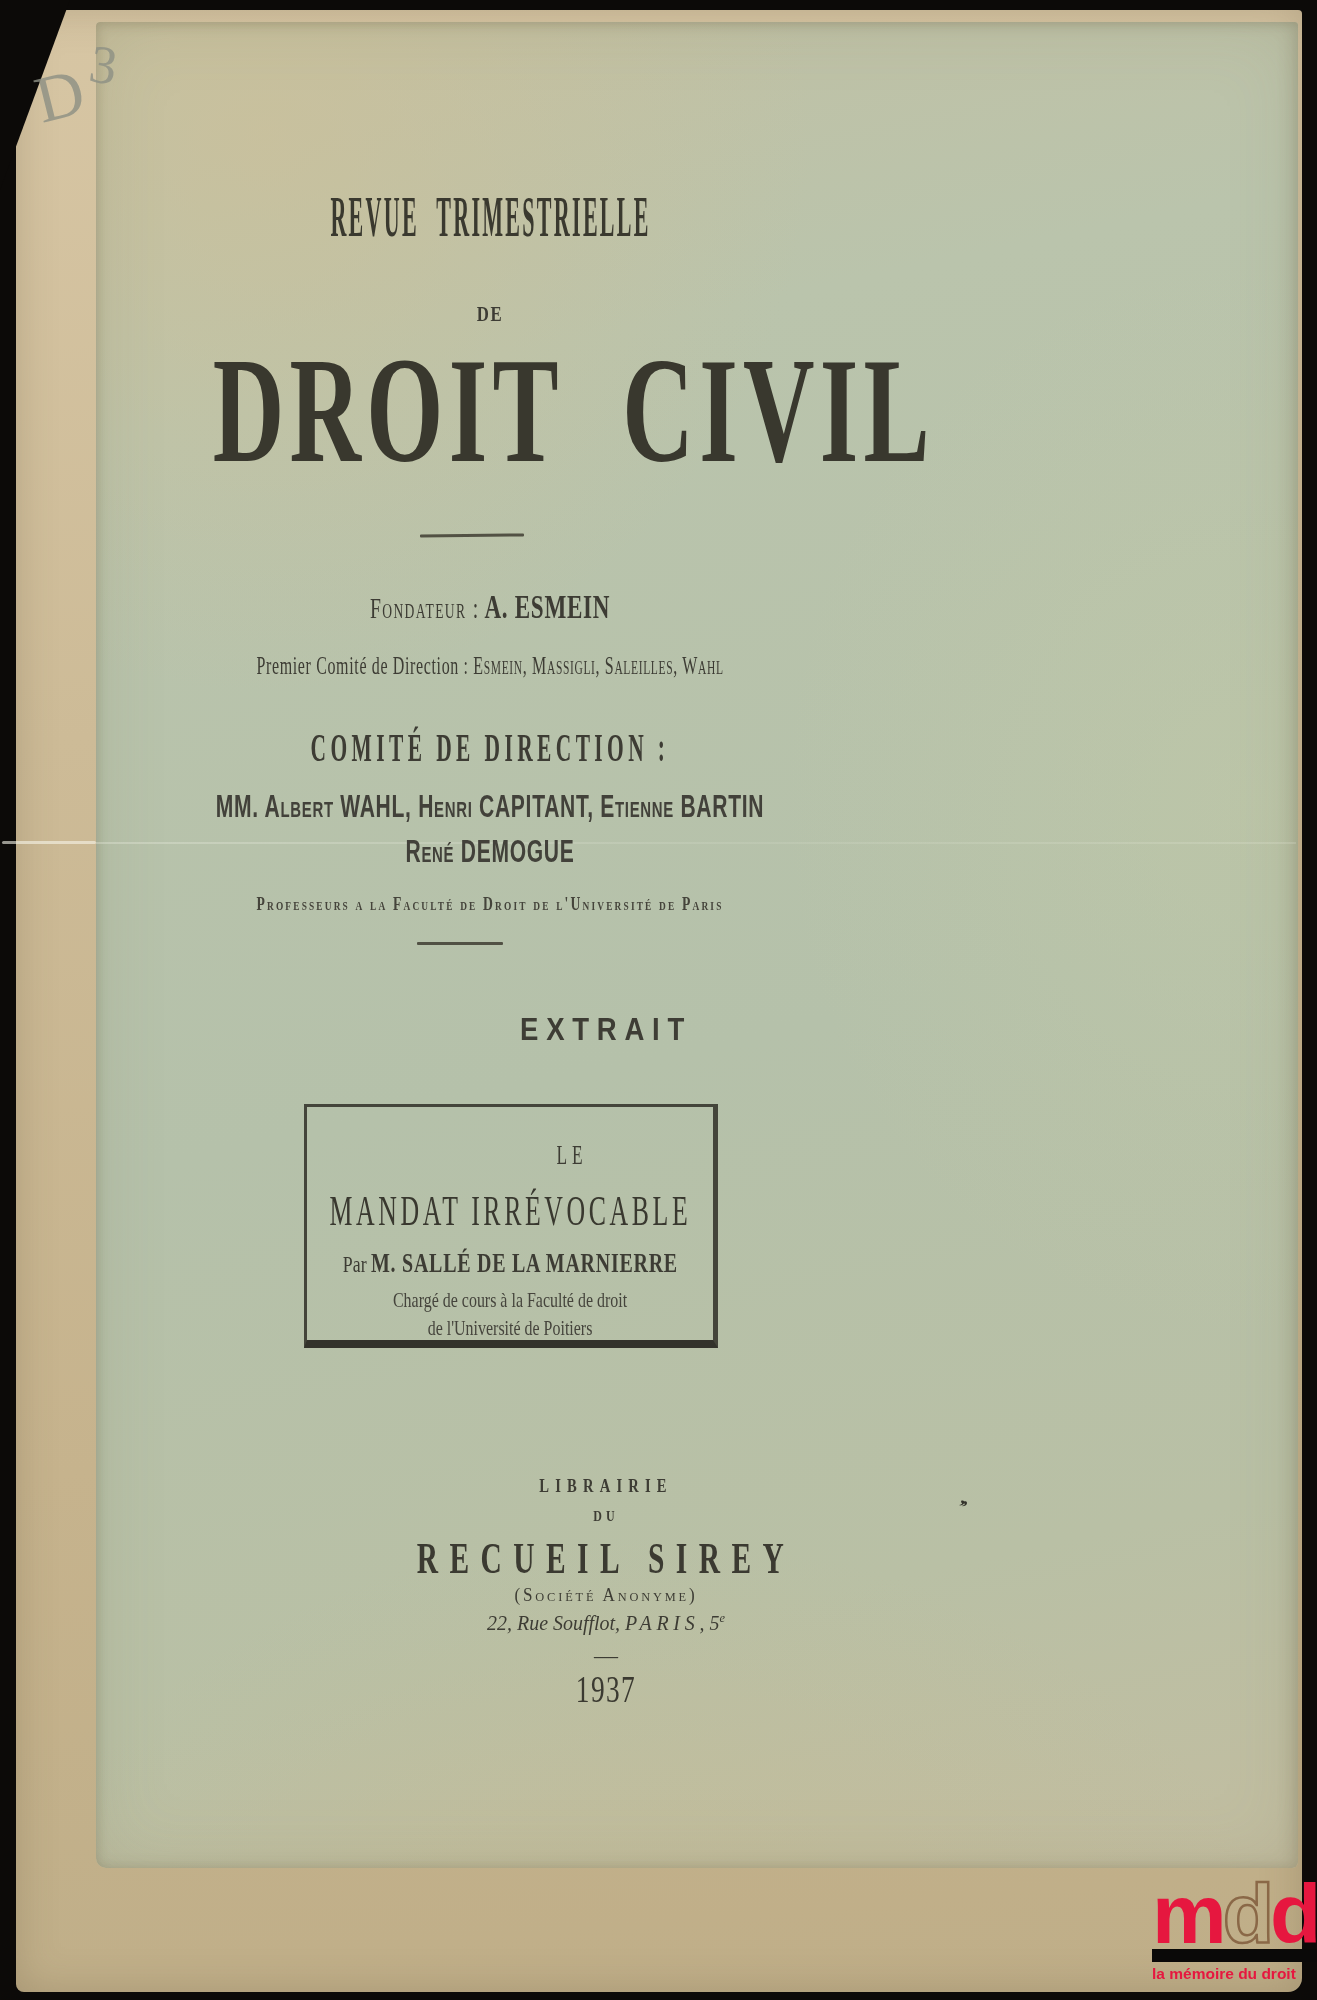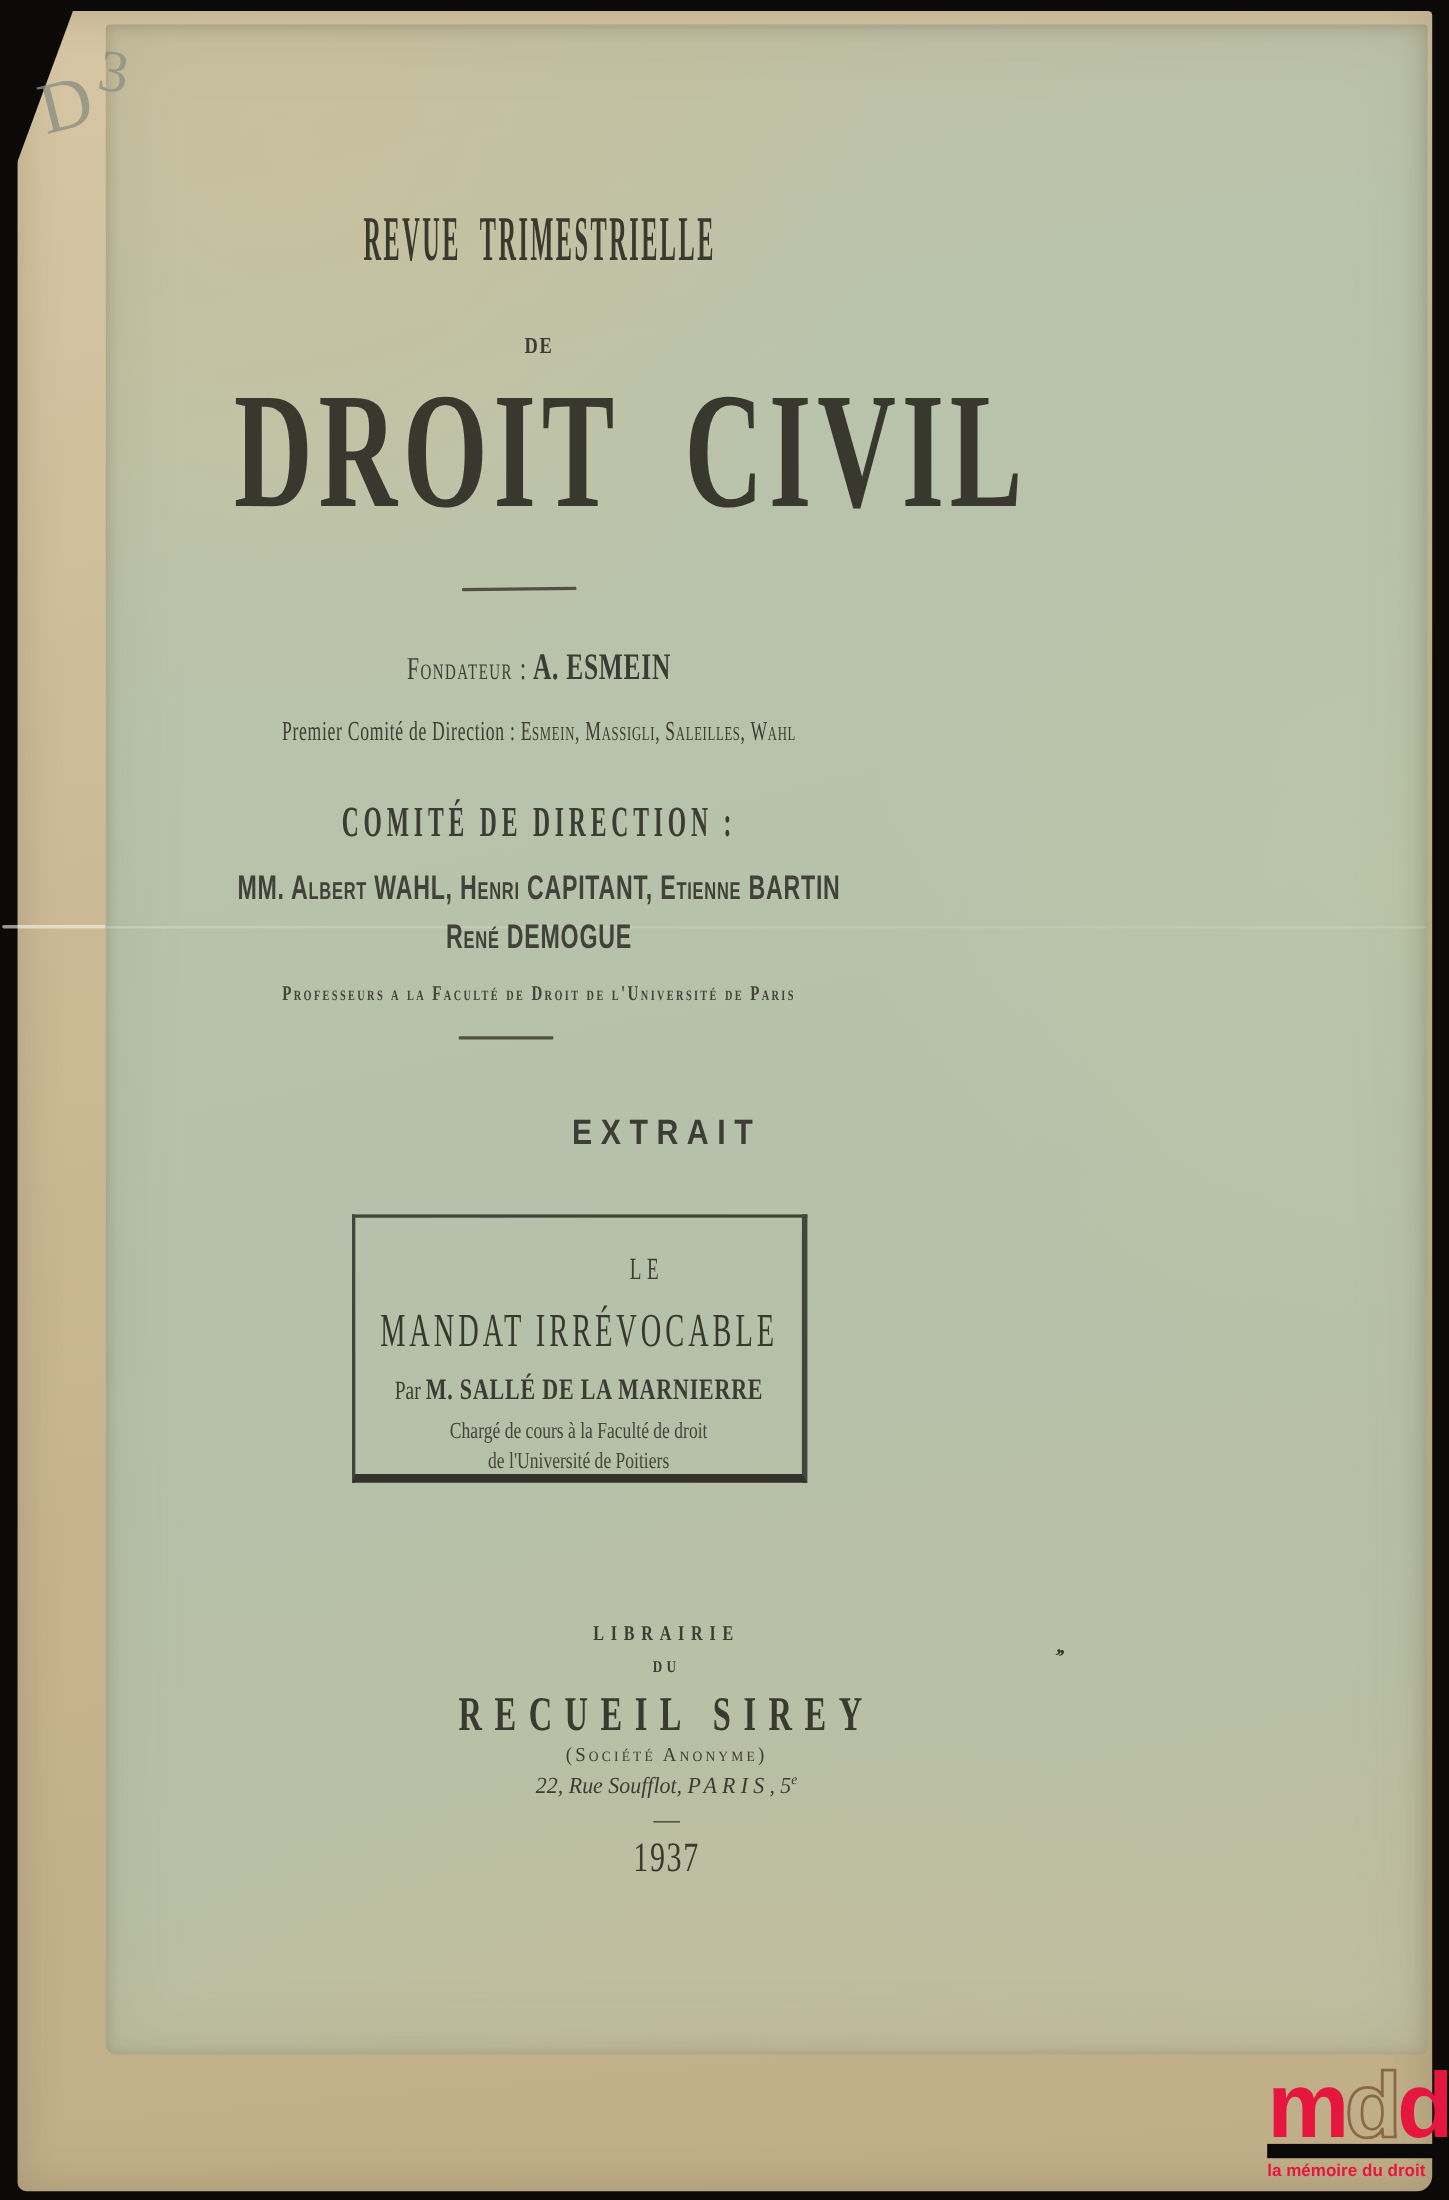--- a/index.html
+++ b/index.html
@@ -66,21 +66,21 @@
   .premier .sc{font-variant:small-caps;}
   .cdir{top:728px;font-size:39px;font-weight:600;letter-spacing:8px;transform:scaleX(.55);}
   .mm1{top:791px;font-family:"Liberation Sans",sans-serif;font-size:31px;font-weight:700;font-variant:small-caps;letter-spacing:1px;transform:scaleX(.68);color:#42413a;}
   .mm2{top:836px;font-family:"Liberation Sans",sans-serif;font-size:31px;font-weight:700;font-variant:small-caps;letter-spacing:1px;transform:scaleX(.68);color:#42413a;}
   .profs{top:894px;font-size:19px;font-weight:700;font-variant:small-caps;letter-spacing:3px;transform:scaleX(.72);color:#45443b;}
 
   .extrait{top:1013px;font-family:"Liberation Sans",sans-serif;font-size:32px;font-weight:700;letter-spacing:9px;transform:scaleX(.86);color:#3e3d35;}
 
   
   .article-box{
-    position:absolute;left:320px;top:1104px;width:414px;height:244px;box-sizing:border-box;
+    position:absolute;left:304px;top:1104px;width:414px;height:244px;box-sizing:border-box;
     border:3px solid rgba(48,47,40,.85);border-right-width:5px;border-bottom:8px solid rgba(40,39,33,.92);
     display:flex;flex-direction:column;align-items:center;
   }
   .box-line{white-space:nowrap;line-height:1;text-align:center;transform-origin:50% 0;}
   .bx-le{margin-top:34px;font-size:28px;letter-spacing:8px;transform:scaleX(.62);position:relative;left:62px;}
   .bx-title{margin-top:20px;font-size:43px;letter-spacing:6px;transform:scaleX(.6);color:#39382f;}
   .bx-par{margin-top:18px;font-size:24px;transform:scaleX(.74);}
   .bx-par b{font-size:27px;letter-spacing:1px;}
   .bx-role{margin-top:9px;font-size:21px;line-height:1.35;white-space:normal;transform:scaleX(.76);color:#45443c;}
 

